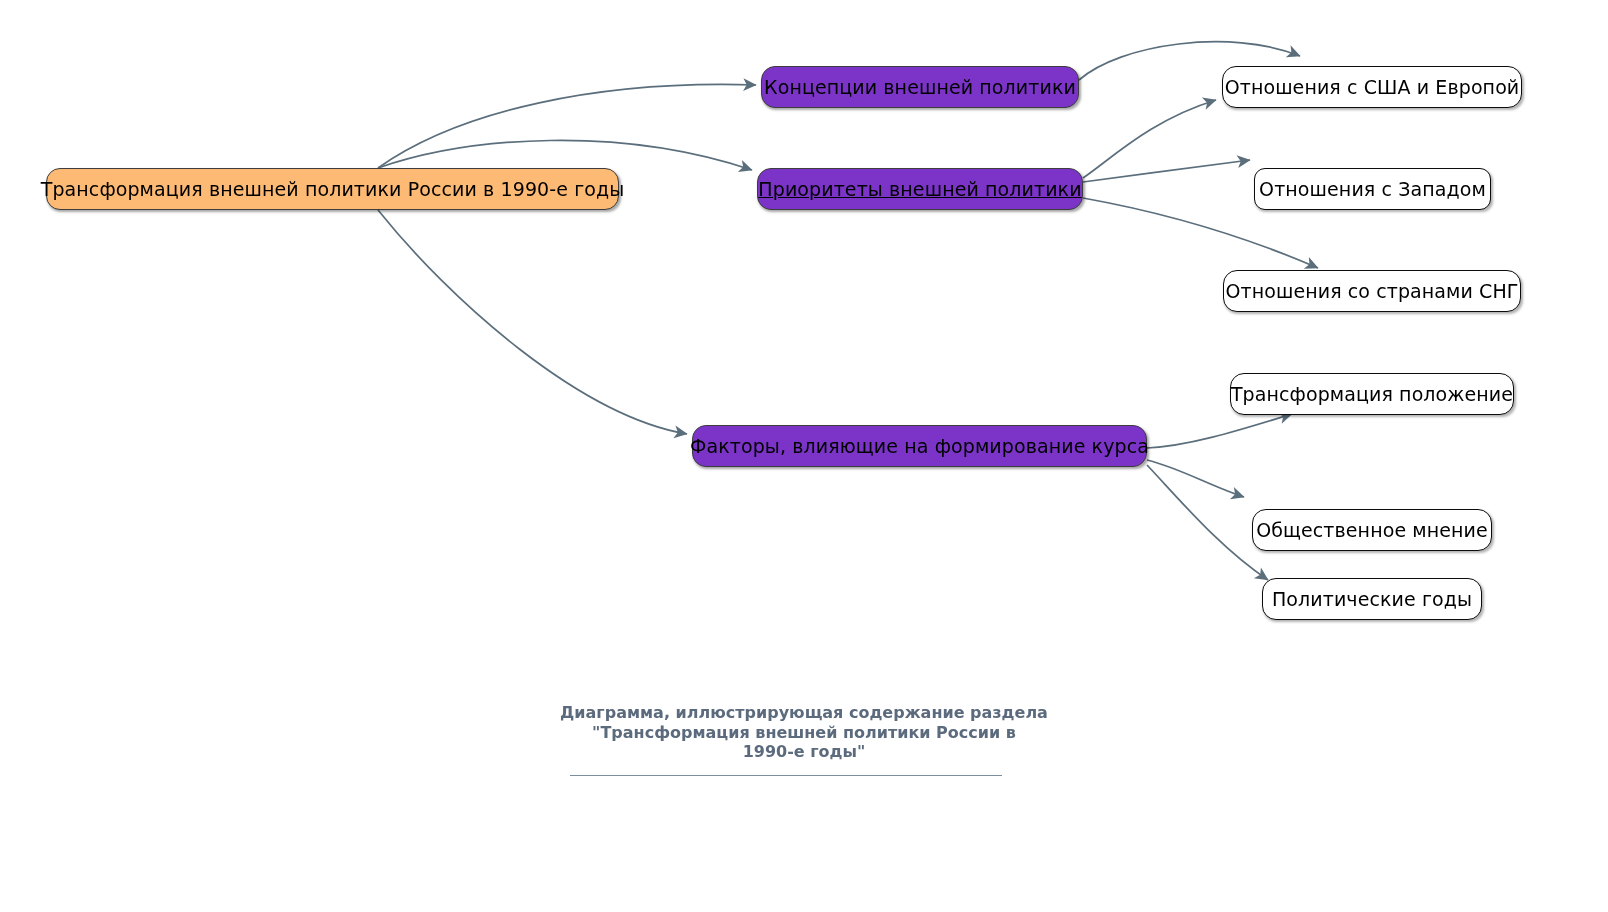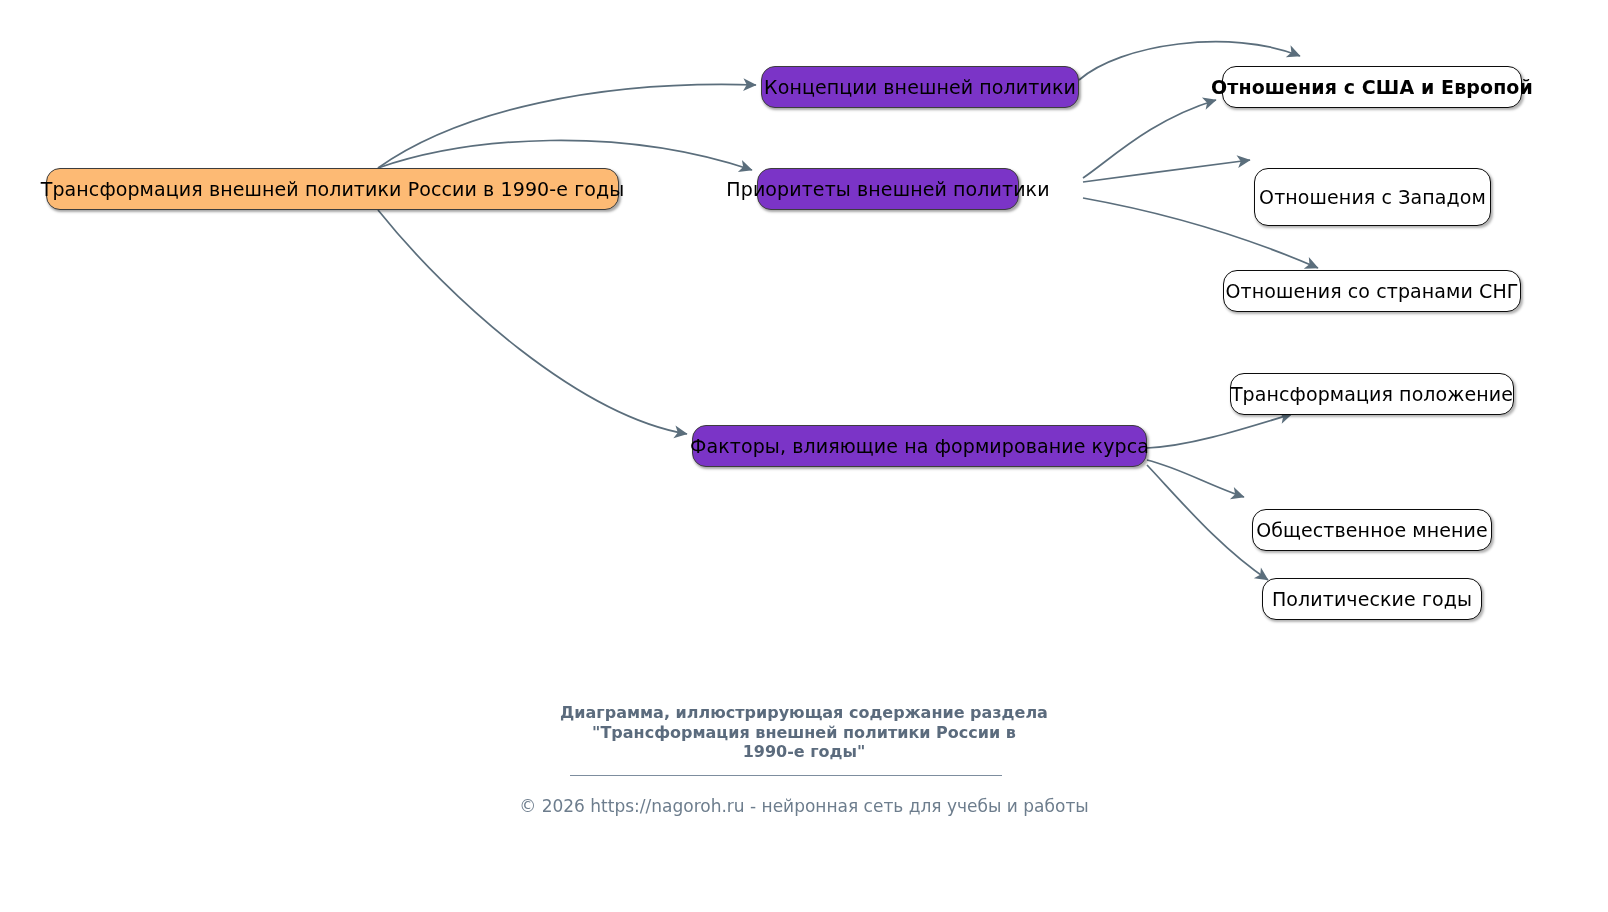--- a/index.html
+++ b/index.html
@@ -120,30 +120,30 @@
     </g>
   </svg>
 
   <div id="nodes-layer">
       <div class="node node-root" style="left: 46px; top: 168px; width: 573px; height: 42px;">
         <span>Трансформация внешней политики России в 1990-е годы</span>
       </div>
       <div class="node node-branch" style="left: 761px; top: 66px; width: 318px; height: 42px;">
         <span>Концепции внешней политики</span>
       </div>
-      <div class="node node-branch" style="left: 757px; top: 168px; width: 262px; height: 42px;">
+      <div class="node node-branch" style="left: 757px; top: 168px; width: 326px; height: 42px; text-decoration: underline;">
         <span>Приоритеты внешней политики</span>
       </div>
       <div class="node node-branch" style="left: 692px; top: 425px; width: 455px; height: 42px;">
         <span>Факторы, влияющие на формирование курса</span>
       </div>
-      <div class="node node-leaf" style="left: 1222px; top: 66px; width: 300px; height: 42px; font-weight: bold;">
+      <div class="node node-leaf" style="left: 1222px; top: 66px; width: 300px; height: 42px;">
         <span>Отношения с США и Европой</span>
       </div>
-      <div class="node node-leaf" style="left: 1254px; top: 168px; width: 237px; height: 58px;">
+      <div class="node node-leaf" style="left: 1254px; top: 168px; width: 237px; height: 42px; border-radius: 11px;">
         <span>Отношения с Западом</span>
       </div>
       <div class="node node-leaf" style="left: 1223px; top: 270px; width: 298px; height: 42px;">
         <span>Отношения со странами СНГ</span>
       </div>
       <div class="node node-leaf" style="left: 1230px; top: 373px; width: 284px; height: 42px;">
         <span>Трансформация положение</span>
       </div>
       <div class="node node-leaf" style="left: 1252px; top: 475px; width: 240px; height: 42px; margin-top: 34px;">
         <span>Общественное мнение</span>
@@ -154,15 +154,14 @@
     </div>
 
   <div class="caption caption-title">
     <div>Диаграмма, иллюстрирующая содержание раздела</div>
     <div>"Трансформация внешней политики России в</div>
     <div>1990-е годы"</div>
   </div>
 
   <div class="caption-rule"></div>
 
-  <div class="caption caption-footer">© 2026 https://nagoroh.ru - нейронная сеть для учебы и работы</div>
 
 </div>
 
 </body></html>

